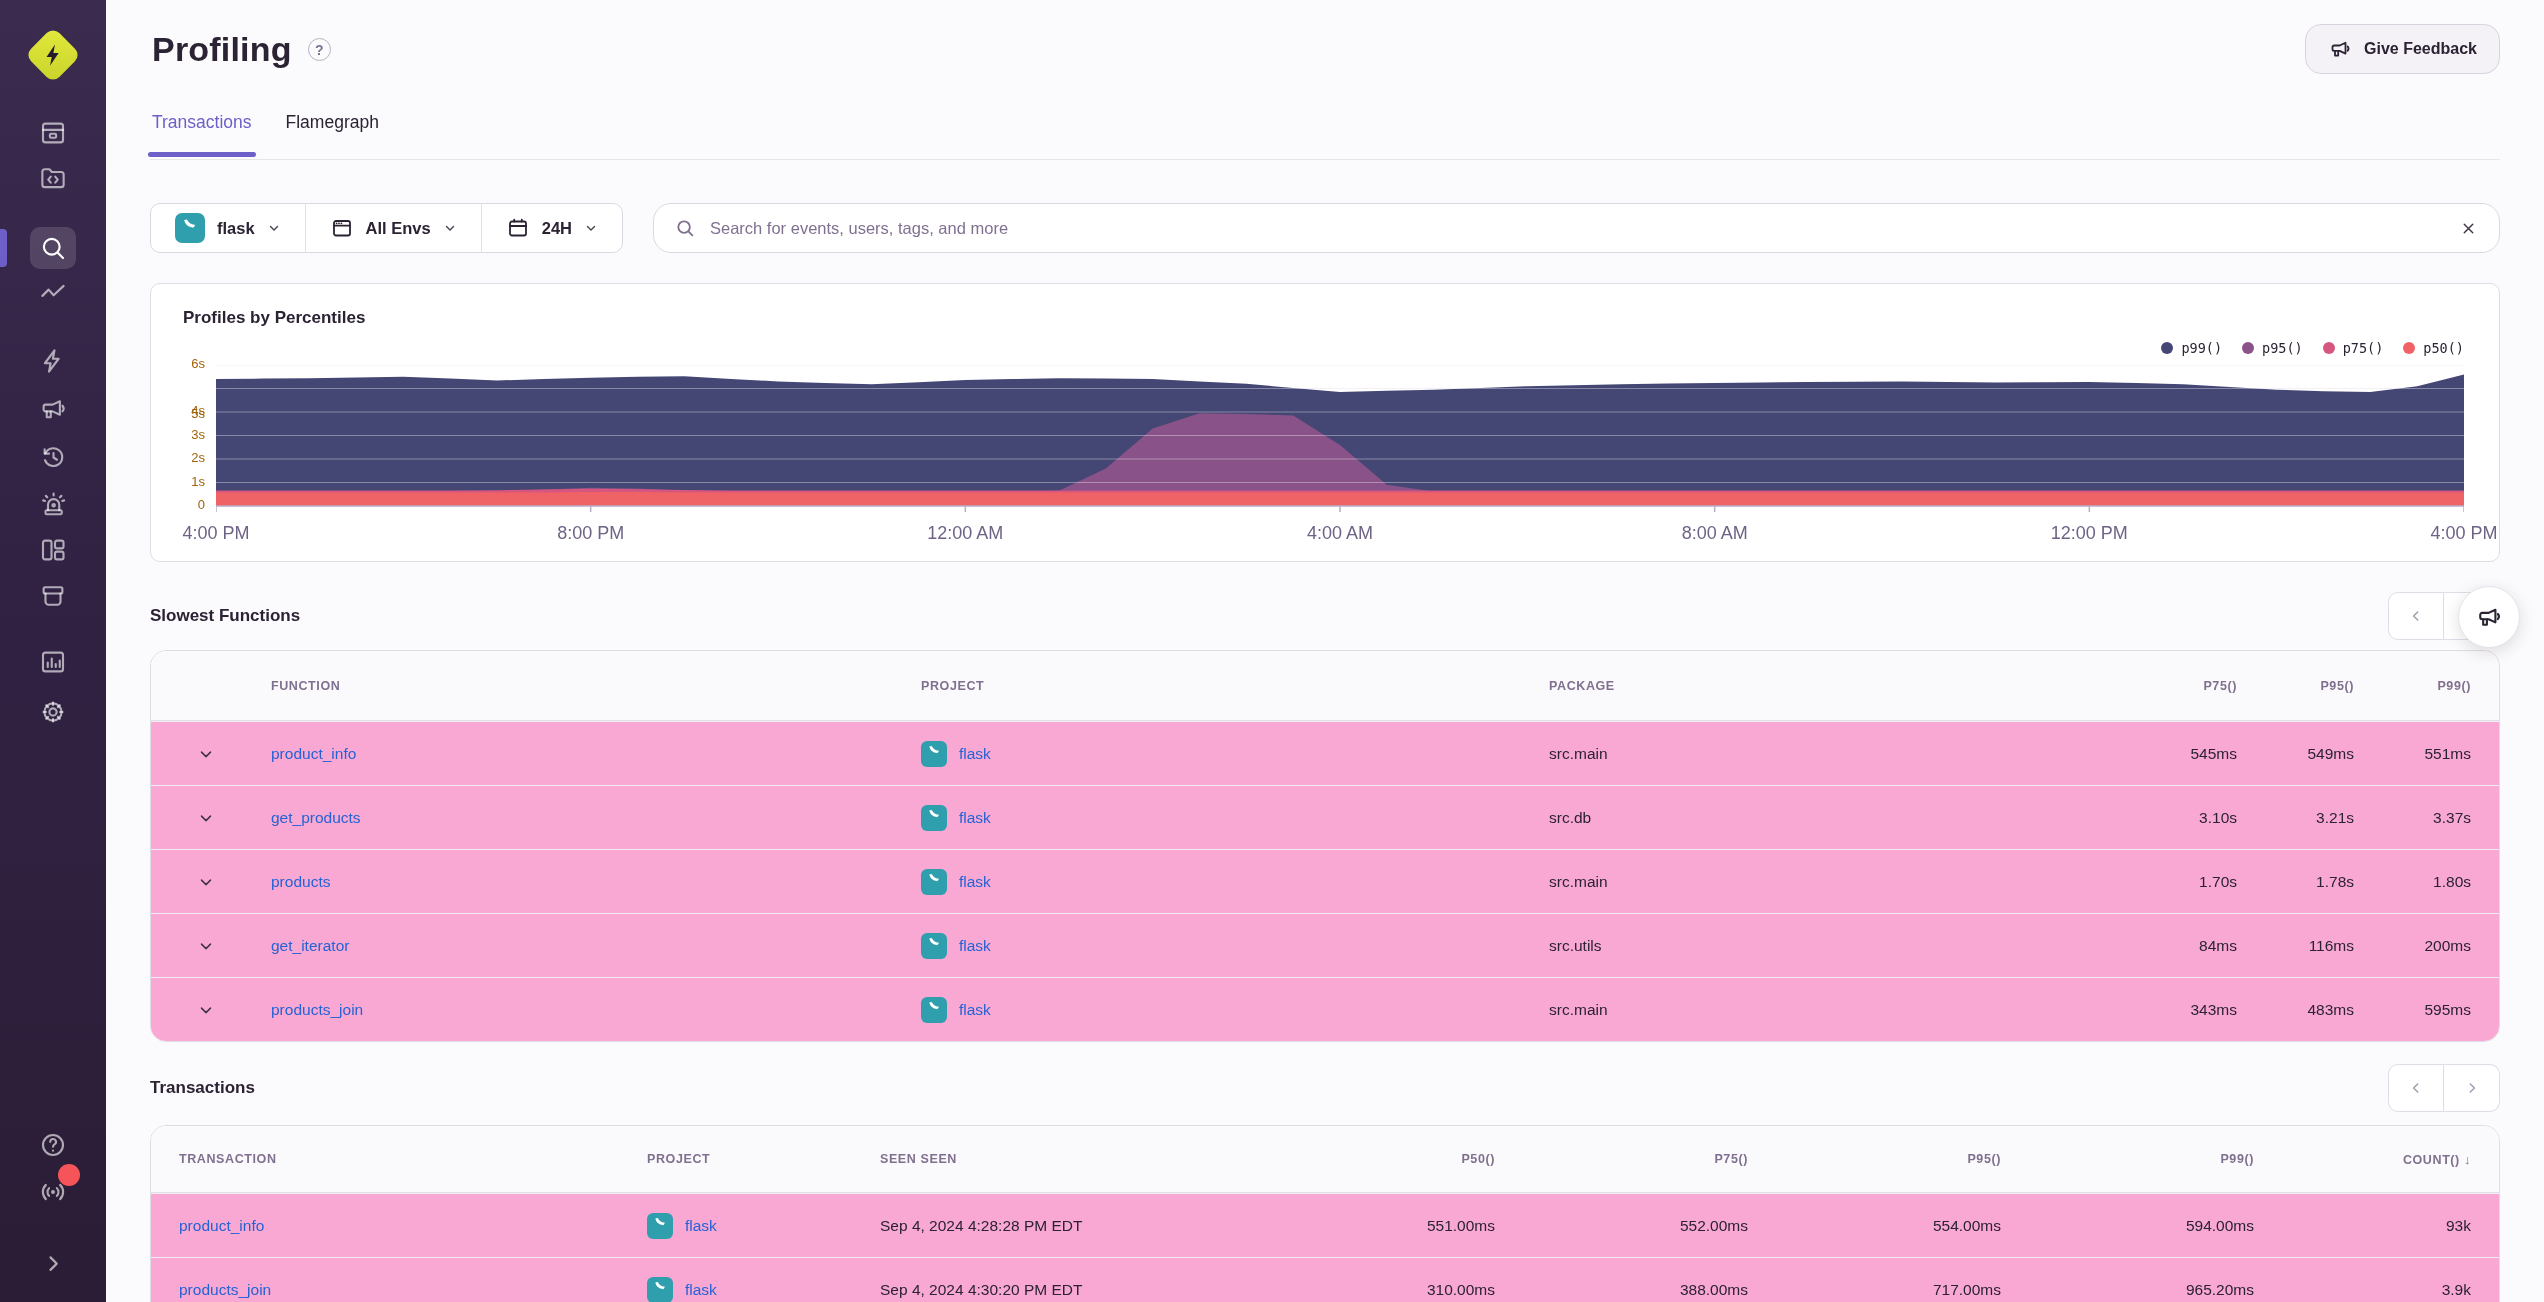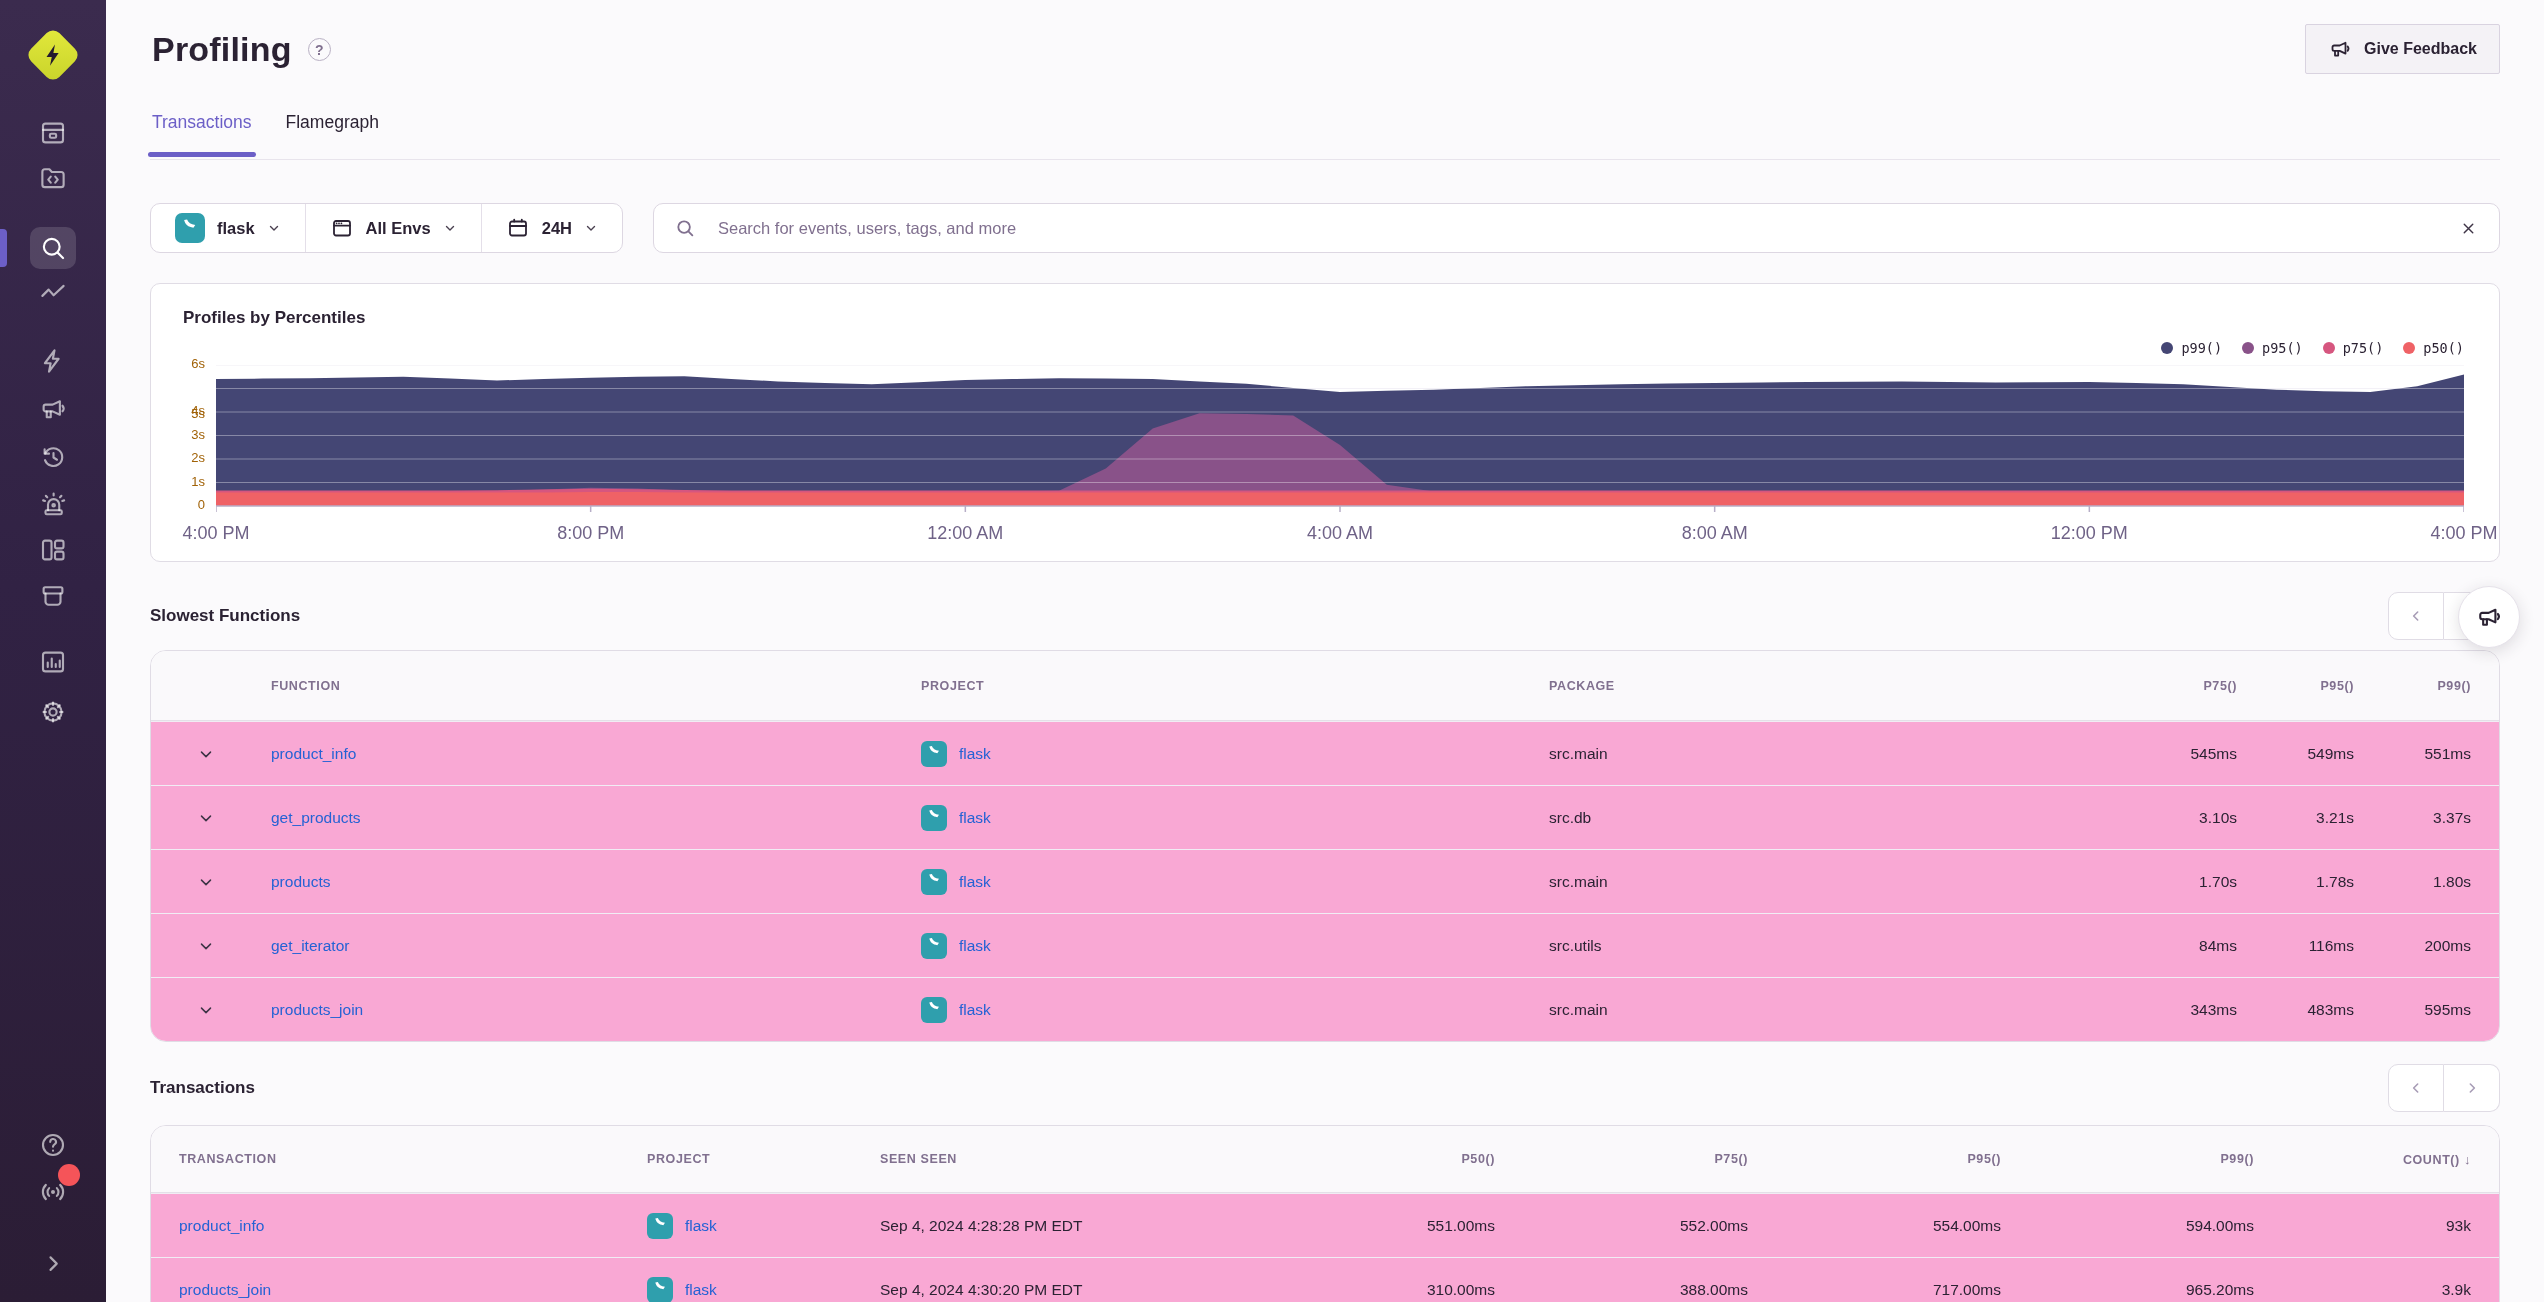--- a/index.html
+++ b/index.html
@@ -22,40 +22,40 @@
 
   
   .main { position:relative; flex:1; height:1302px; }
 
   .title-row { position:absolute; left:46px; top:30px; display:flex; align-items:center; gap:16px; }
   .page-title { font-size:34px; font-weight:700; letter-spacing:.2px; }
   .help-circle { width:23px; height:23px; border:1.6px solid #b9b1c4; border-radius:50%; color:#80708f;
                  font-size:14px; font-weight:700; display:flex; align-items:center; justify-content:center; cursor:pointer; }
 
   .feedback-btn { position:absolute; right:44px; top:24px; height:50px; padding:0 22px; display:flex; align-items:center; gap:12px;
-                  background:#f4f2f6; border:1px solid #d9d3e0; border-radius:2px; font-size:16px; font-weight:700; color:#2b2233; cursor:pointer; }
+                  background:#f4f2f6; border:1px solid #d9d3e0; border-radius:16px; font-size:16px; font-weight:700; color:#2b2233; cursor:pointer; }
   .feedback-btn svg, .float-feedback svg { width:24px; height:24px; stroke:#2b2233; fill:none; stroke-width:1.8; stroke-linecap:round; stroke-linejoin:round; }
 
   .tabs { position:absolute; left:46px; top:112px; display:flex; gap:34px; }
   .tab { position:relative; font-size:17.5px; padding-bottom:22px; color:#2b2233; cursor:pointer; }
   .tab.active { color:#6c5fc7; }
   .tab.active::after { content:""; position:absolute; left:-4px; right:-4px; bottom:-2px; height:5px; background:#6c5fc7; border-radius:3px; }
   .tabs-border { position:absolute; left:44px; right:44px; top:159px; height:1px; background:#e8e4ec; }
 
   .filter-row { position:absolute; left:44px; right:44px; top:203px; height:50px; display:flex; gap:30px; }
   .filter-group { display:flex; align-items:stretch; background:#fff; border:1px solid #ddd7e2; border-radius:10px; }
   .filter-seg { display:flex; align-items:center; gap:12px; padding:0 24px; font-size:16.5px; font-weight:700; color:#2b2233; cursor:pointer; }
   .filter-seg + .filter-seg { border-left:1px solid #e4dfe9; }
   .filter-seg svg.outline { width:24px; height:24px; stroke:#2b2233; fill:none; stroke-width:1.8; stroke-linecap:round; stroke-linejoin:round; }
   .chev-dn { width:14px; height:14px; stroke:#4a4050; fill:none; stroke-width:2.4; stroke-linecap:round; stroke-linejoin:round; }
   .flask-badge { width:30px; height:30px; border-radius:7px; background:#2f9fad; display:flex; align-items:center; justify-content:center; flex-shrink:0; }
   .flask-badge.small { width:26px; height:26px; border-radius:6px; }
   .flask-badge svg { width:78%; height:78%; }
 
-  .search-bar { flex:1; position:relative; background:#fff; border:1px solid #ddd7e2; border-radius:10px; display:flex; align-items:center;gap:8px; }
+  .search-bar { flex:1; position:relative; background:#fff; border:1px solid #ddd7e2; border-radius:18px; display:flex; align-items:center; }
   .search-bar svg.mag { width:22px; height:22px; stroke:#80708f; fill:none; stroke-width:2; stroke-linecap:round; margin-left:20px; }
   .search-bar input { flex:1; border:none; outline:none; font-size:16.5px; color:#2b2233; padding:0 60px 0 14px; background:transparent; font-family:inherit; }
   .search-bar input::placeholder { color:#80708f; }
   .search-clear { position:absolute; right:18px; width:26px; height:26px; display:flex; align-items:center; justify-content:center; cursor:pointer; }
   .search-clear svg { width:17px; height:17px; stroke:#3e3446; stroke-width:2; stroke-linecap:round; }
 
   
   .chart-card { position:absolute; left:44px; right:44px; top:283px; height:279px; background:#fff; border:1px solid #e0dce5; border-radius:10px; }
   .chart-title { position:absolute; left:32px; top:24px; font-size:17px; font-weight:700; color:#2b2233; }
   .chart-legend { position:absolute; right:35px; top:56px; display:flex; gap:20px; align-items:center; }

